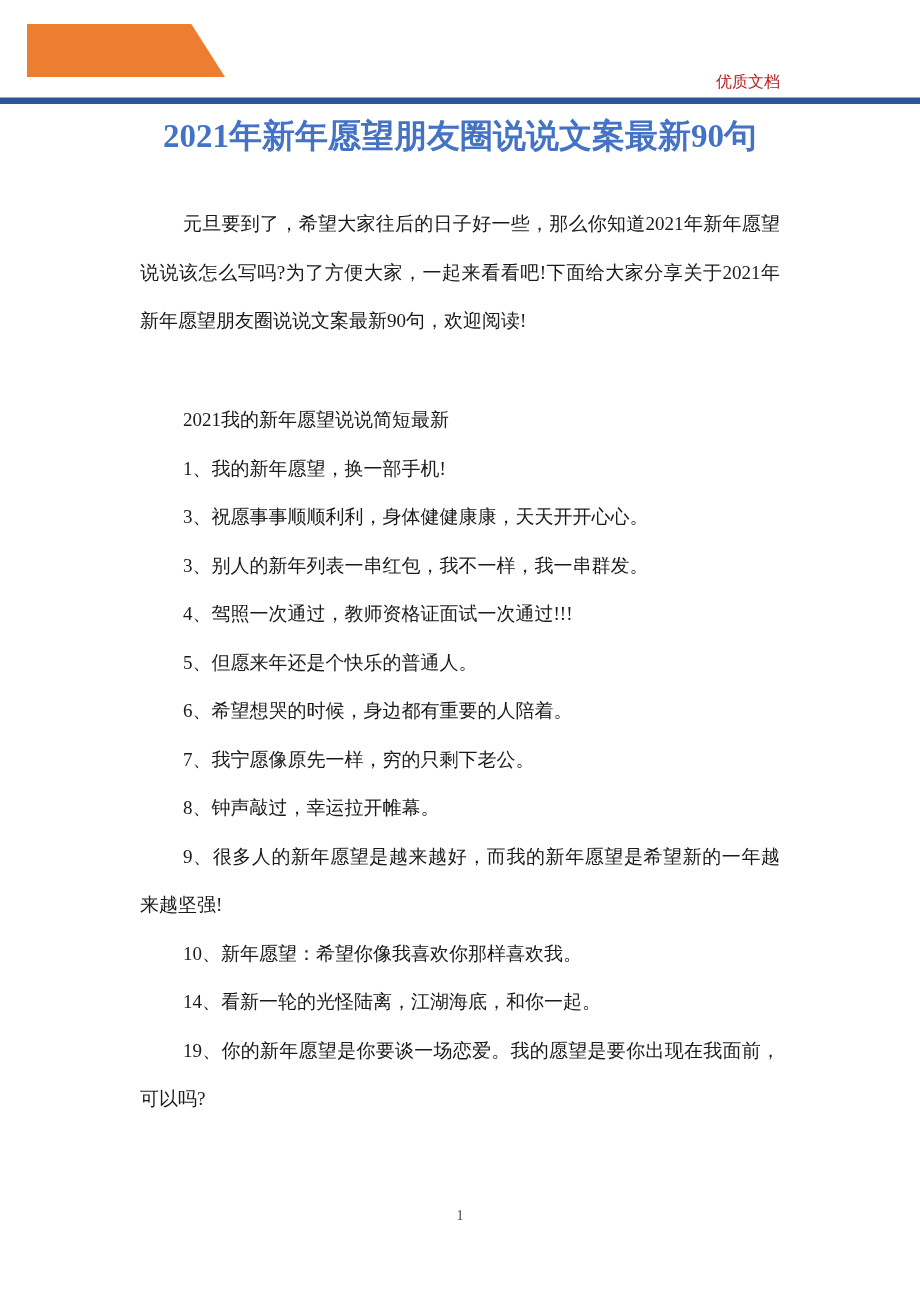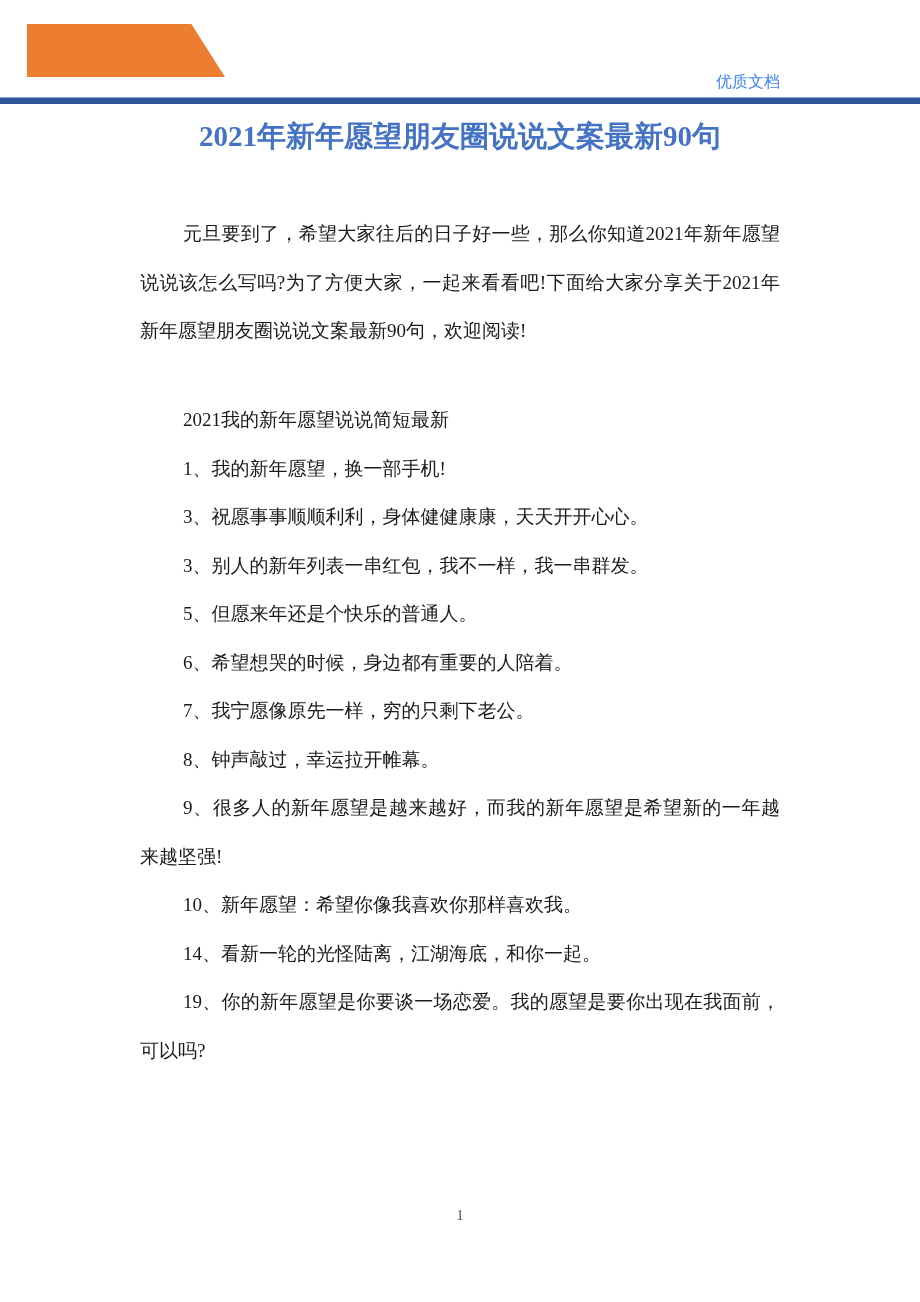--- a/index.html
+++ b/index.html
@@ -23,21 +23,21 @@
       height: 53px;
       background: var(--accent, #ED7D31);
       clip-path: polygon(0 0, 83% 0, 100% 100%, 0 100%);
     }
     .header-label {
       position: absolute;
       right: 140px;
       top: 72px;
       font-family: "DejaVu Sans", "Liberation Sans", sans-serif;
       font-size: 16px;
-      color: #3b82f6;
+      color: #b91c1c;
       letter-spacing: 0px;
     }
     .header-rule {
       position: absolute;
       left: 0;
       top: 98px;
       width: 920px;
       height: 6px;
       background: #2F5597;
     }
@@ -48,38 +48,38 @@
       width: 920px;
       height: 1px;
       background: #8FAADC;
     }
     .title {
       position: absolute;
       left: 140px;
       top: 112px;
       width: 640px;
       text-align: center;
-      font-size: 29px;
+      font-size: 33px;
       font-weight: bold;
       line-height: 48px;
       color: #4472C4;
     }
     .body-text {
       position: absolute;
       left: 140px;
       width: 640px;
       font-size: 19px;
       line-height: 48.5px;
     }
     .para {
       margin: 0;
       text-indent: 43px;
       text-align: justify;
     }
-    .intro { top: 210px; }
+    .intro { top: 200px; }
     .list { top: 396px; }
     .list .para { margin: 0; }
     .page-number {
       position: absolute;
       left: 0;
       top: 1208px;
       width: 920px;
       text-align: center;
       font-size: 14px;
       color: #444;
@@ -97,20 +97,21 @@
 
 <div class="body-text intro">
   <p class="para">元旦要到了，希望大家往后的日子好一些，那么你知道2021年新年愿望说说该怎么写吗?为了方便大家，一起来看看吧!下面给大家分享关于2021年新年愿望朋友圈说说文案最新90句，欢迎阅读!</p>
 </div>
 
 <div class="body-text list">
   <p class="para">2021我的新年愿望说说简短最新</p>
   <p class="para">1、我的新年愿望，换一部手机!</p>
   <p class="para">3、祝愿事事顺顺利利，身体健健康康，天天开开心心。</p>
   <p class="para">3、别人的新年列表一串红包，我不一样，我一串群发。</p>
+  <p class="para">4、驾照一次通过，教师资格证面试一次通过!!!</p>
   <p class="para">5、但愿来年还是个快乐的普通人。</p>
   <p class="para">6、希望想哭的时候，身边都有重要的人陪着。</p>
   <p class="para">7、我宁愿像原先一样，穷的只剩下老公。</p>
   <p class="para">8、钟声敲过，幸运拉开帷幕。</p>
   <p class="para">9、很多人的新年愿望是越来越好，而我的新年愿望是希望新的一年越来越坚强!</p>
   <p class="para">10、新年愿望：希望你像我喜欢你那样喜欢我。</p>
   <p class="para">14、看新一轮的光怪陆离，江湖海底，和你一起。</p>
   <p class="para">19、你的新年愿望是你要谈一场恋爱。我的愿望是要你出现在我面前，可以吗?</p>
 </div>
 

